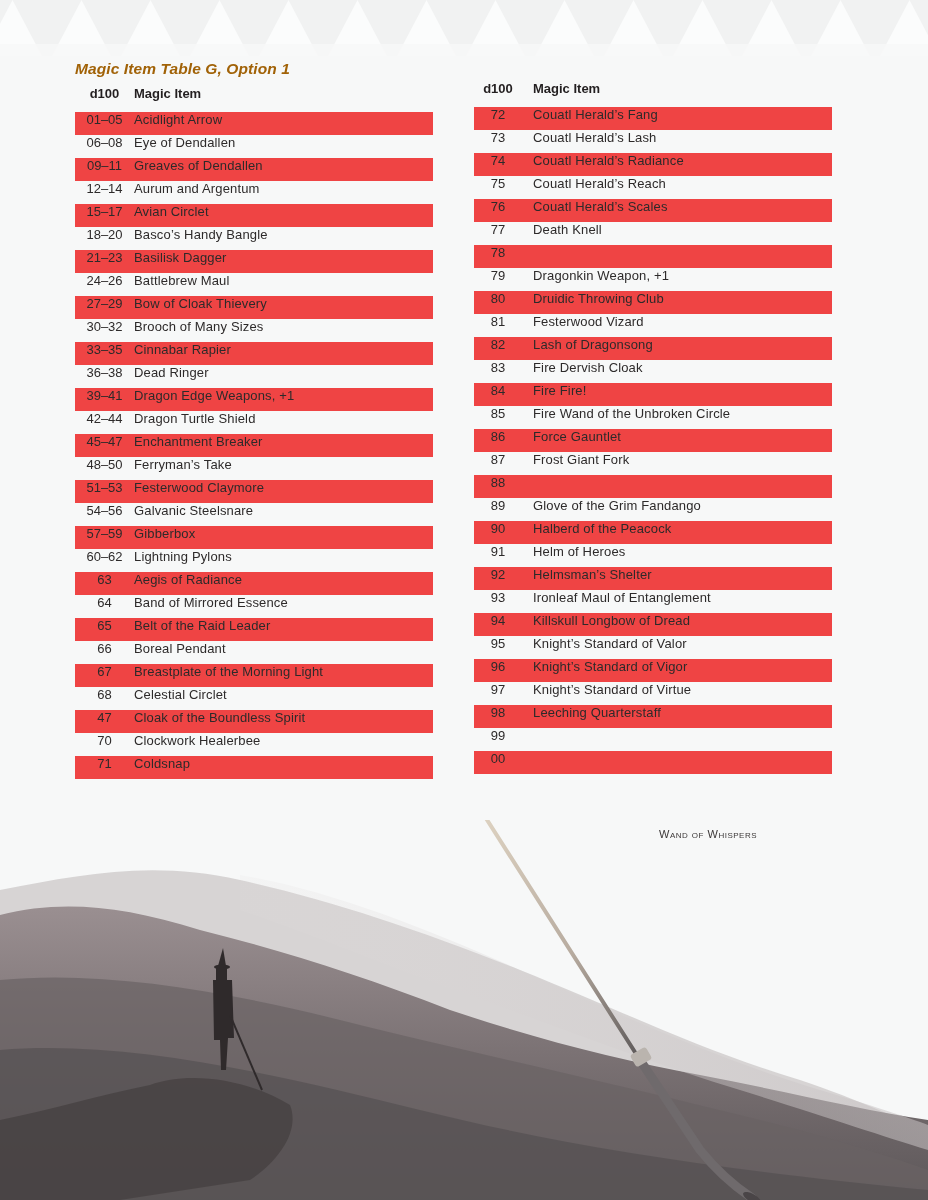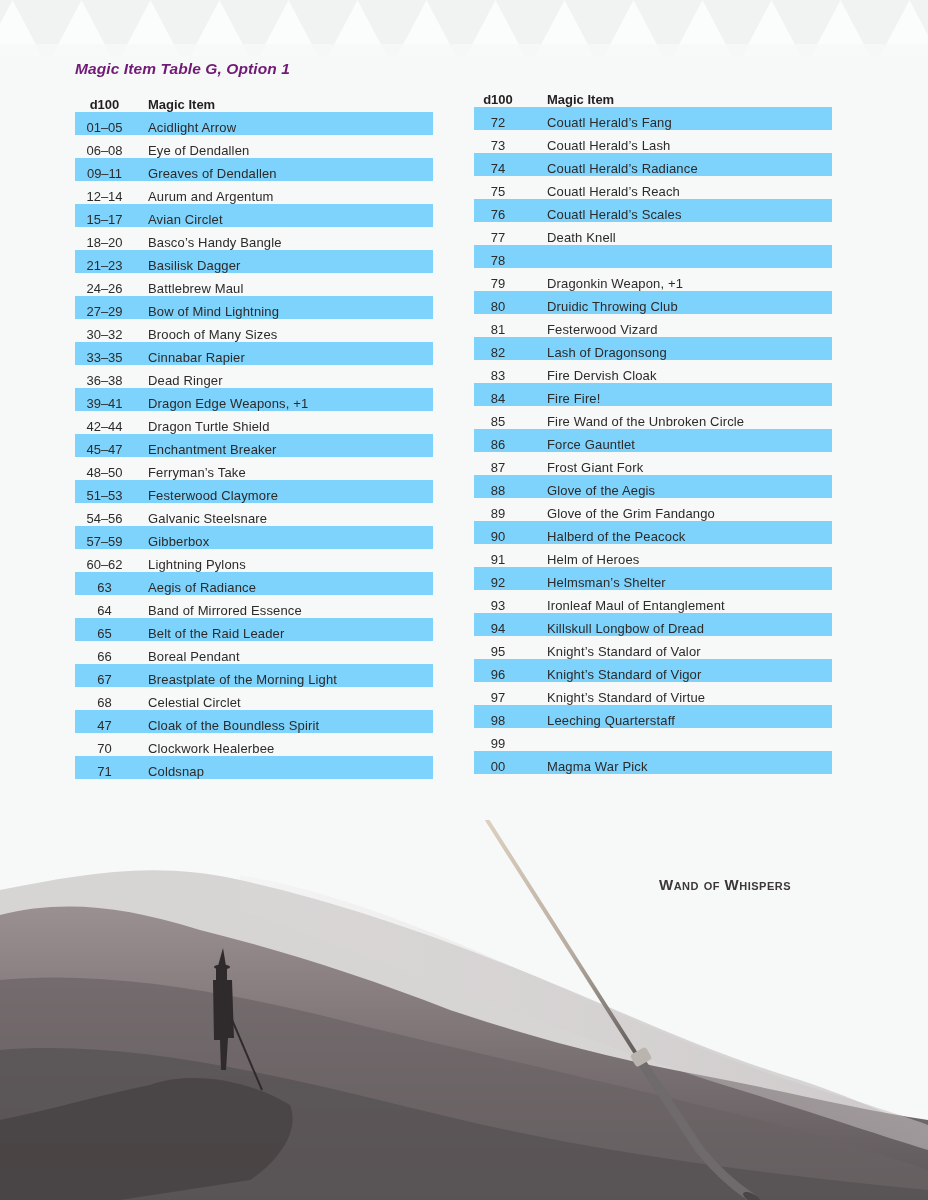--- a/index.html
+++ b/index.html
@@ -13,42 +13,42 @@
       position: absolute; left: 0; top: 0; width: 928px; height: 56px;
       background:
         linear-gradient(to bottom, rgba(247,248,248,0) 70%, #f7f8f8 100%),
         repeating-linear-gradient(90deg, transparent 0 0, transparent 0 0);
       overflow: hidden;
     }
     .top-band svg { position: absolute; left: 0; top: 0; }
     .title {
       position: absolute; left: 75px; top: 60px;
       font-style: italic; font-weight: bold; font-size: 15.5px;
-      color: #701a75; letter-spacing: 0.1px;
+      color: #a16207; letter-spacing: 0.1px;
     }
     .tbl { position: absolute; width: 358px; }
     .tbl.left { left: 75px; top: 86px; }
     .tbl.right { left: 474px; top: 81px; }
     .hdr, .row {
-      display: flex; align-items: flex-end; height: 23px; font-size: 13px; gap: 14px;
+      display: flex; align-items: flex-start; height: 23px; font-size: 13px;
     }
     .hdr { font-weight: bold; height: 26px; }
-    .row.shade { background: #7dd3fc; }
+    .row.shade { background: #ef4444; }
     .c1 { width: 59px; text-align: center; flex: none; }
     .c2 { flex: 1; padding-left: 0; white-space: nowrap; }
     .row .c1 { color: #2d2a2a; }
     .row .c2 { color: #2d2a2a; letter-spacing: 0.15px; }
     .tbl.right .c1 { width: 48px; }
     .tbl.right .c2 { padding-left: 11px; }
     .art {
       position: absolute; left: 0; top: 820px; width: 928px; height: 380px;
     }
     .caption {
-      position: absolute; left: 659px; top: 876px;
-      font-size: 15px; font-weight: bold; color: #3c3838;
+      position: absolute; left: 659px; top: 828px;
+      font-size: 11px; font-weight: normal; color: #3c3838;
       font-variant: small-caps; letter-spacing: 0.5px;
     }
   </style>
 </head>
 <body>
 
 <div class="top-band">
   <svg width="928" height="56" viewBox="0 0 928 56">
     <defs>
       <pattern id="tri" x="-22" y="0" width="69" height="56" patternUnits="userSpaceOnUse">
@@ -96,21 +96,21 @@
       <div class="row shade">
         <span class="c1">21–23</span>
         <span class="c2">Basilisk Dagger</span>
       </div>
       <div class="row">
         <span class="c1">24–26</span>
         <span class="c2">Battlebrew Maul</span>
       </div>
       <div class="row shade">
         <span class="c1">27–29</span>
-        <span class="c2">Bow of Mind Lightning</span>
+        <span class="c2">Bow of Cloak Thievery</span>
       </div>
       <div class="row">
         <span class="c1">30–32</span>
         <span class="c2">Brooch of Many Sizes</span>
       </div>
       <div class="row shade">
         <span class="c1">33–35</span>
         <span class="c2">Cinnabar Rapier</span>
       </div>
       <div class="row">
@@ -252,21 +252,20 @@
       <div class="row shade">
         <span class="c1">86</span>
         <span class="c2">Force Gauntlet</span>
       </div>
       <div class="row">
         <span class="c1">87</span>
         <span class="c2">Frost Giant Fork</span>
       </div>
       <div class="row shade">
         <span class="c1">88</span>
-        <span class="c2">Glove of the Aegis</span>
       </div>
       <div class="row">
         <span class="c1">89</span>
         <span class="c2">Glove of the Grim Fandango</span>
       </div>
       <div class="row shade">
         <span class="c1">90</span>
         <span class="c2">Halberd of the Peacock</span>
       </div>
       <div class="row">
@@ -299,21 +298,20 @@
       </div>
       <div class="row shade">
         <span class="c1">98</span>
         <span class="c2">Leeching Quarterstaff</span>
       </div>
       <div class="row">
         <span class="c1">99</span>
       </div>
       <div class="row shade">
         <span class="c1">00</span>
-        <span class="c2">Magma War Pick</span>
       </div>
     </div>
 </div>
 
 <div class="art">
   <svg width="928" height="380" viewBox="0 0 928 380">
     <defs>
       <linearGradient id="hillA" x1="0" y1="0" x2="0" y2="1">
         <stop offset="0" stop-color="#9a8f91"></stop>
         <stop offset="0.5" stop-color="#7b7274"></stop>

